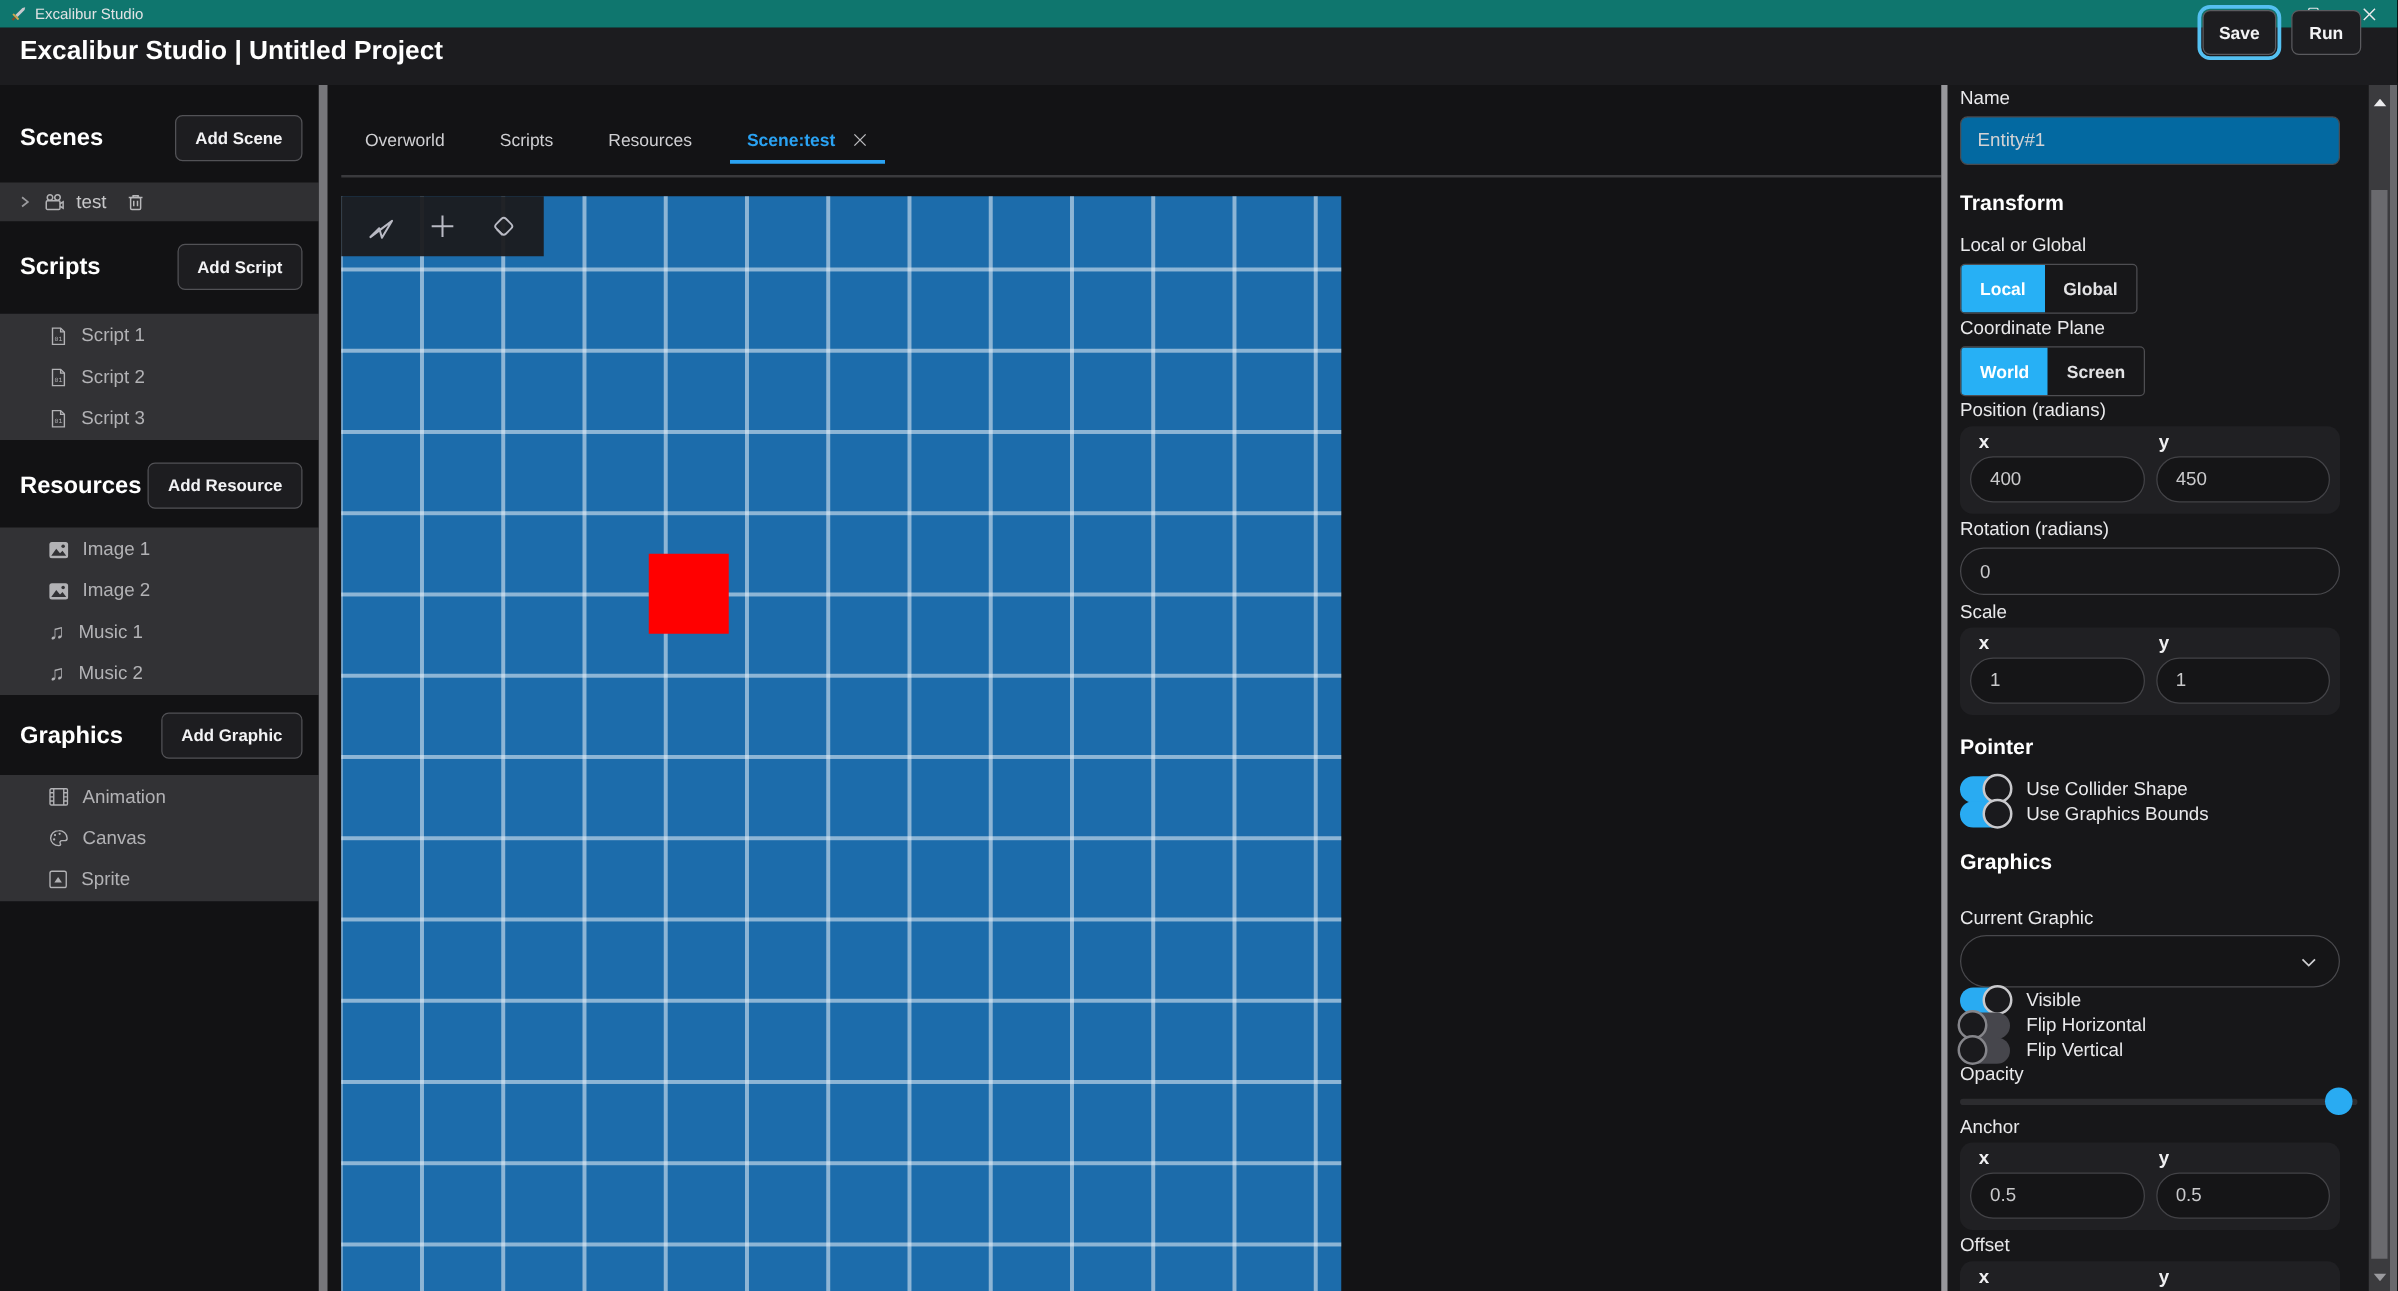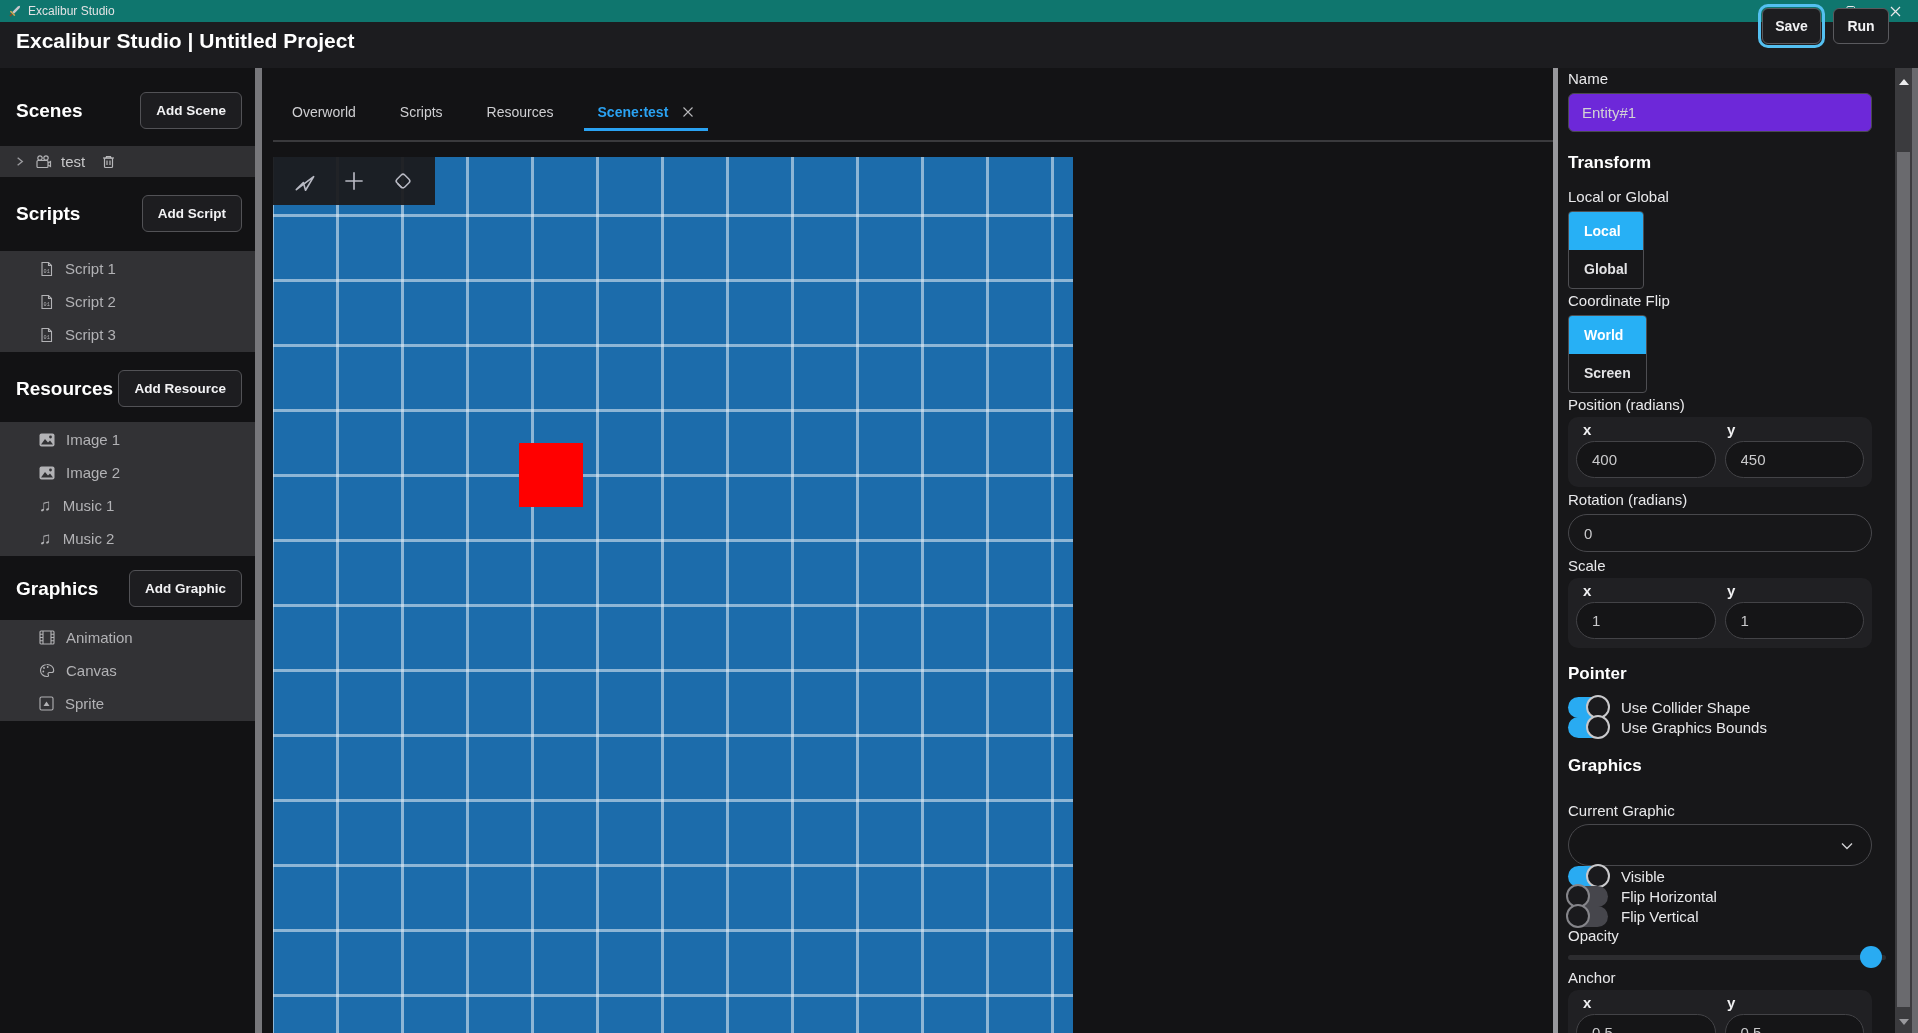--- a/index.html
+++ b/index.html
@@ -56,28 +56,28 @@
       linear-gradient(to right, rgba(233,241,248,0.55) 3px, transparent 3px),
       linear-gradient(to bottom, rgba(233,241,248,0.55) 3px, transparent 3px);
     background-size:65px 65px; background-position:-2px -8px; }
   .entity-rect { position:absolute; left:246px; top:286px; width:64px; height:64px; background:#ff0000; }
   .canvas-toolbar { position:absolute; left:11px; top:89px; width:162px; height:48px; background:rgba(27,27,30,0.95);
     display:flex; align-items:center; justify-content:space-around; padding:0 8px; z-index:5; color:#b9bac4; }
   .tool { display:flex; align-items:center; justify-content:center; width:34px; height:34px; cursor:pointer; }
   
   .insp-label { font-size:15px; color:#e9e9eb; }
   .lbl-name { margin-top:2px; }
-  .text-input { margin-top:6px; width:100%; height:39px; background:#6d28d9; border:1px solid #4a4a4e; border-radius:6px;
+  .text-input { margin-top:6px; width:100%; height:39px; background:#0369a1; border:1px solid #4a4a4e; border-radius:6px;
                 color:#d2d2d4; font-size:15px; padding:0 13px; font-family:inherit; }
   .insp-heading { font-size:17px; font-weight:700; color:#ffffff; }
   .hd-transform { margin-top:21px; } .hd-pointer { margin-top:16px; } .hd-graphics { margin-top:19px; }
   .lbl-localglobal { margin-top:15px; } .lbl-coordplane { margin-top:3px; } .lbl-position { margin-top:3px; }
   .lbl-rotation { margin-top:4px; } .lbl-scale { margin-top:5px; } .lbl-currentgraphic { margin-top:26px; }
   .lbl-opacity { margin-top:1px; } .lbl-anchor { margin-top:9px; } .lbl-offset { margin-top:4px; }
-  .seg-group { margin-top:6px; display:inline-flex; border:1px solid #4e4e52; border-radius:4px; overflow:hidden;flex-direction:column; }
+  .seg-group { margin-top:6px; display:inline-flex; border:1px solid #4e4e52; border-radius:4px; overflow:hidden; }
   .seg { height:38px; padding:0 15px; display:flex; align-items:center; font-size:14px; font-weight:700; color:#e3e3e5; background:transparent; cursor:pointer; }
   .seg.active { background:#27b0f5; color:#ffffff; }
   .xy-group { margin-top:4px; background:#202023; border-radius:10px; padding:4px 8px 9px; }
   .xy-labels { display:flex; }
   .xy-labels span { flex:1; font-size:15px; font-weight:700; color:#f0f0f2; padding-left:7px; }
   .xy-inputs { display:flex; gap:9px; margin-top:3px; }
   .pill-input { flex:1; min-width:0; height:37px; background:#151517; border:1px solid #434347; border-radius:19px;
                 color:#c9c9cb; font-size:15px; padding:0 15px; font-family:inherit; }
   .pill-full { margin-top:6px; width:100%; height:38px; background:transparent; border:1px solid #48484c; border-radius:19px;
                color:#c9c9cb; font-size:15px; padding:0 15px; font-family:inherit; }
@@ -342,21 +342,21 @@
     <input class="text-input" value="Entity#1" style="">
 
     <div class="insp-heading hd-transform">Transform</div>
 
     <div class="insp-label lbl-localglobal">Local or Global</div>
     <div class="seg-group">
       <div class="seg active">Local</div>
       <div class="seg">Global</div>
     </div>
 
-    <div class="insp-label lbl-coordplane">Coordinate Flip</div>
+    <div class="insp-label lbl-coordplane">Coordinate Plane</div>
     <div class="seg-group">
       <div class="seg active">World</div>
       <div class="seg">Screen</div>
     </div>
 
     <div class="insp-label lbl-position">Position (radians)</div>
     <div class="xy-group">
       <div class="xy-labels">
         <span>x</span>
         <span>y</span>

